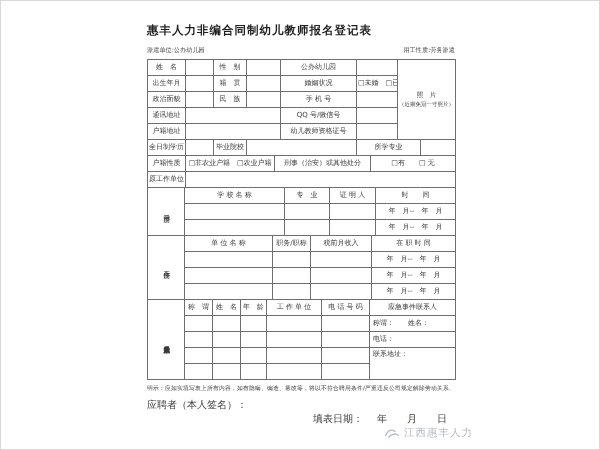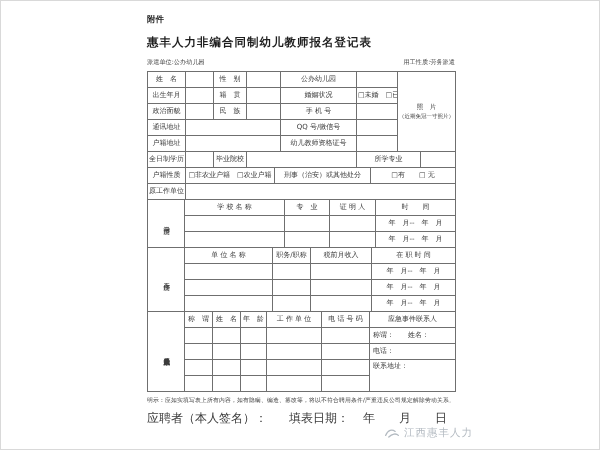--- a/index.html
+++ b/index.html
@@ -23,36 +23,35 @@
   }
   .t1 td{height:15px;}
   .vlabel{
     writing-mode:vertical-rl;text-orientation:upright;margin:0 auto;
     letter-spacing:1px;font-size:6.5px;display:inline-block;
   }
   .photo-cell{font-size:6.5px;line-height:1.6;}
   .photo-note{font-size:5.5px;display:block;}
   .left{text-align:left;padding-left:3px;}
   .note{margin-top:4px;font-size:5.8px;color:#3b3b3b;letter-spacing:0.2px;}
-  .sigrow{margin-top:5px;display:flex;font-size:12px;color:#3b3b3b;}
+  .sigrow{margin-top:5px;display:flex;font-size:10px;color:#3b3b3b;flex-direction:column;}
   .sig-date{margin-left:auto;margin-right:8px;display:flex;gap:14px;}
   .brand{
     position:absolute;left:384px;top:426px;display:flex;align-items:center;gap:4px;
     color:#b3bac1;font-size:10.5px;letter-spacing:1px;
   }
   .brand svg{display:block;}
 </style>
 </head>
 <body>
 
 <div class="frame"></div>
 
 <div class="sheet">
 
-  <div class="attachment">附件</div>
   <div class="title">惠丰人力非编合同制幼儿教师报名登记表</div>
 
   <div class="subhead">
     <span>派遣单位:公办幼儿园</span>
     <span>用工性质:劳务派遣</span>
   </div>
 
   <div class="tables">
 
     <table class="t1">

